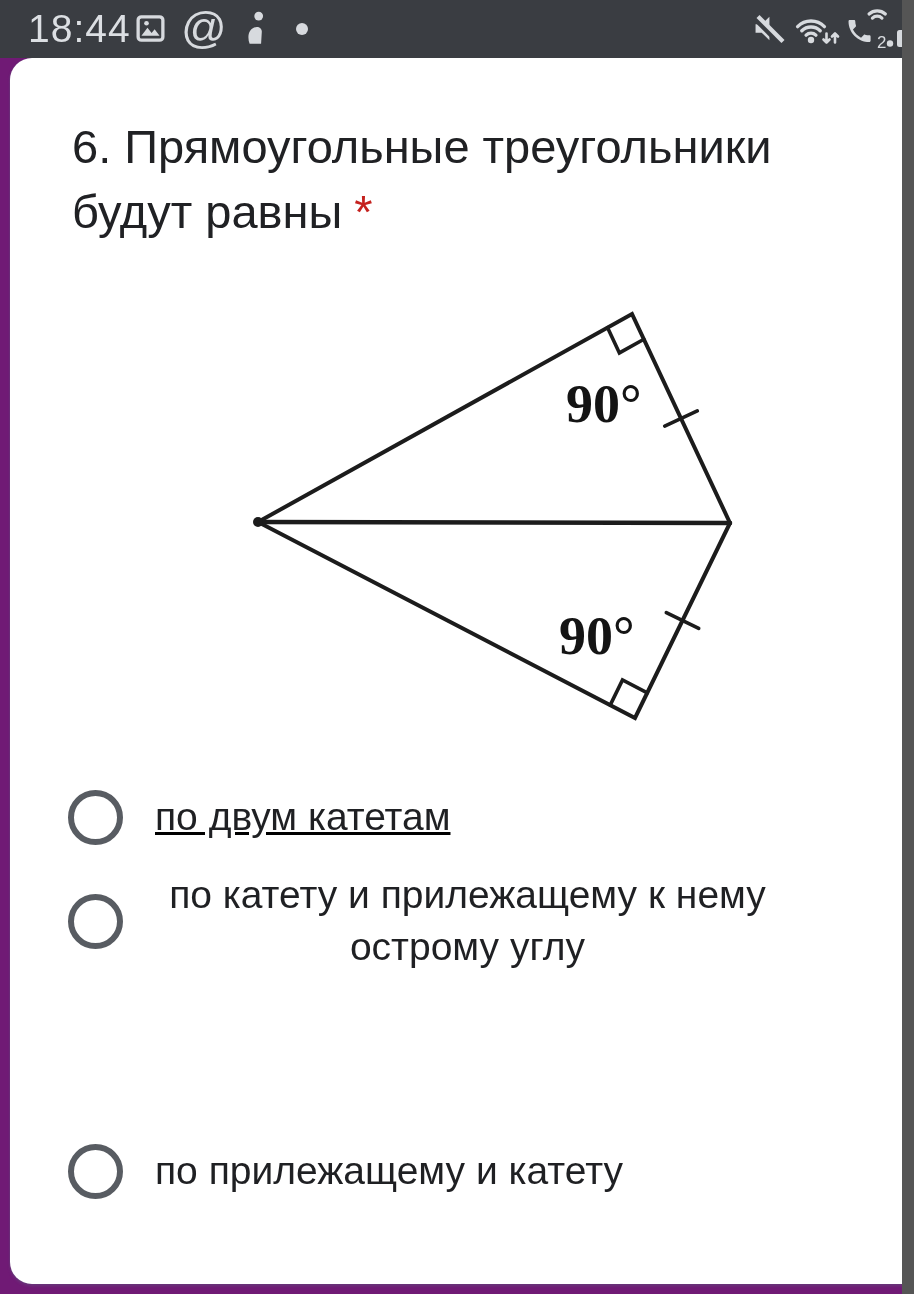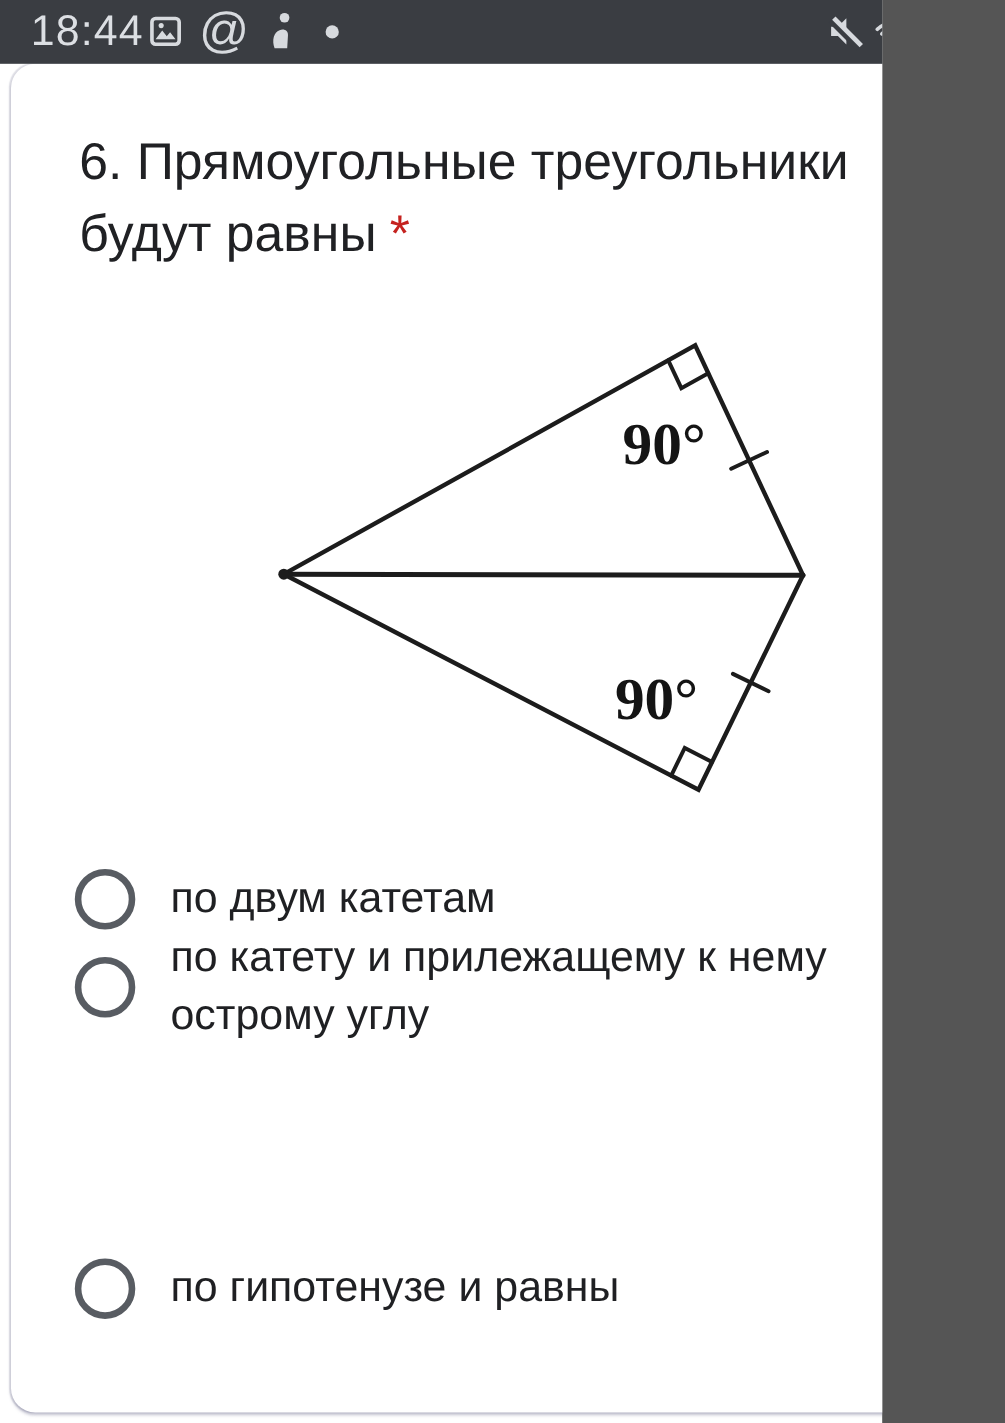--- a/index.html
+++ b/index.html
@@ -1,18 +1,18 @@
 <!DOCTYPE html>
 <html><head>
 <meta charset="utf-8">
 <style>
   html,body { margin:0; padding:0; background:#555; }
   .screen {
-    position:relative; width:802px; height:1294px; overflow:hidden;
-    background:#ffffff; font-family:"Liberation Sans", sans-serif;
+    position:relative; width:902px; height:1294px; overflow:hidden;
+    background:#701a75; font-family:"Liberation Sans", sans-serif;
   }
   
   .statusbar {
     position:absolute; left:0; top:0; width:914px; height:58px;
     background:#3a3d42; overflow:hidden; z-index:10;
   }
   .sb-time {
     position:absolute; left:28px; top:6px; font-size:39px; line-height:46px;
     color:#dcdfe3; letter-spacing:1px;
   }
@@ -26,22 +26,22 @@
     box-shadow:0 2px 3px rgba(95,95,130,.40), -1px 0 1px rgba(95,95,130,.18);
   }
   .question {
     position:absolute; left:62px; top:56px; width:820px;
     font-size:47px; line-height:65px; color:#202124;
   }
   .req { color:#c5221f; margin-left:12px; }
   .figure { position:absolute; left:220px; top:232px; }
   
   .opt { position:absolute; left:58px; right:30px; display:flex; align-items:center; cursor:pointer; }
-  .opt1 { top:731px;  height:56px; }
-  .opt2 { top:784px;  height:110px; }
+  .opt1 { top:731px;  height:56px;text-decoration:underline; }
+  .opt2 { top:808px;  height:110px;text-align:center; }
   .opt3 { top:980px;  height:56px; }
   .opt4 { top:1085px; height:56px; }
   .radio {
     flex:0 0 auto; width:55px; height:55px; box-sizing:border-box;
     border:6px solid #585c62; border-radius:50%; margin-right:32px; background:#fff;
   }
   .olabel { font-size:39px; line-height:52px; color:#1f2023; }
   .opt2 .olabel { max-width:625px; }
 </style>
 </head>
@@ -129,17 +129,17 @@
     </div>
 
     <div class="opt opt2">
       <div class="radio"></div>
       <div class="olabel">по катету и прилежащему к нему острому углу</div>
     </div>
 
 
     <div class="opt opt4">
       <div class="radio"></div>
-      <div class="olabel">по гипотенузе и равны</div>
+      <div class="olabel">по прилежащему и катету</div>
     </div>
 
   </div>
 </div>
 
 </body></html>

